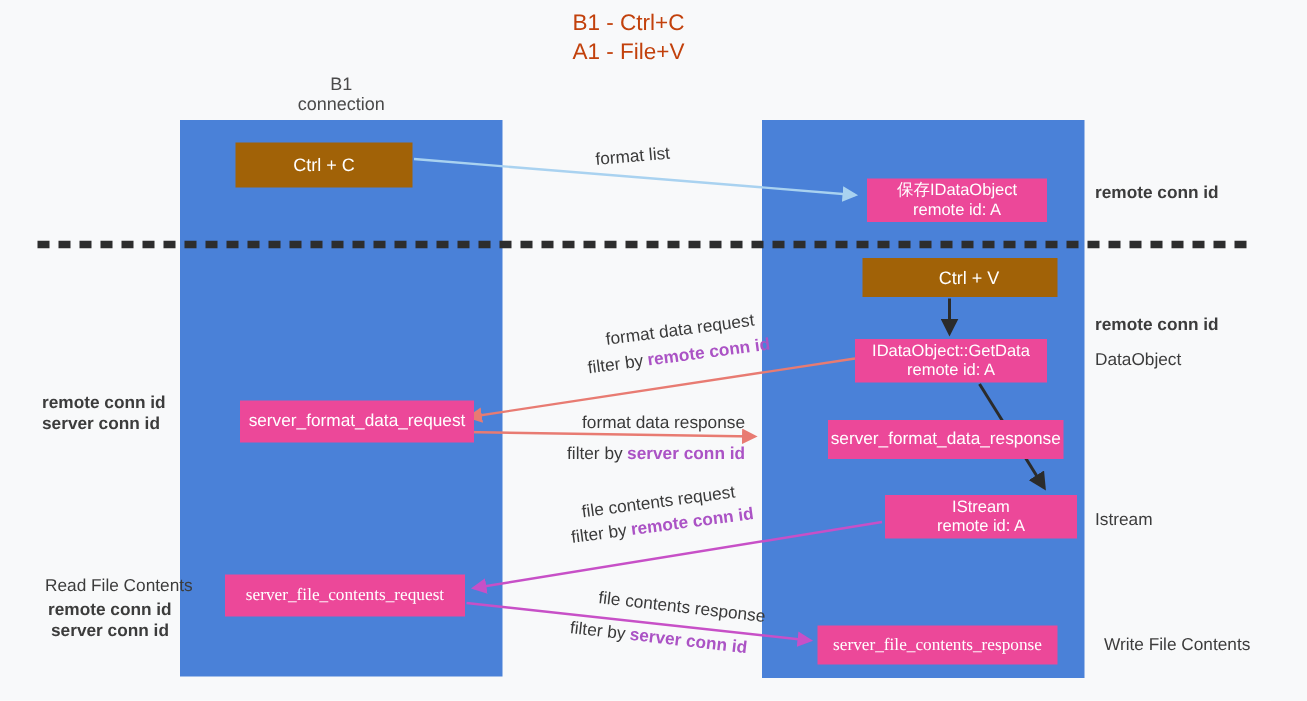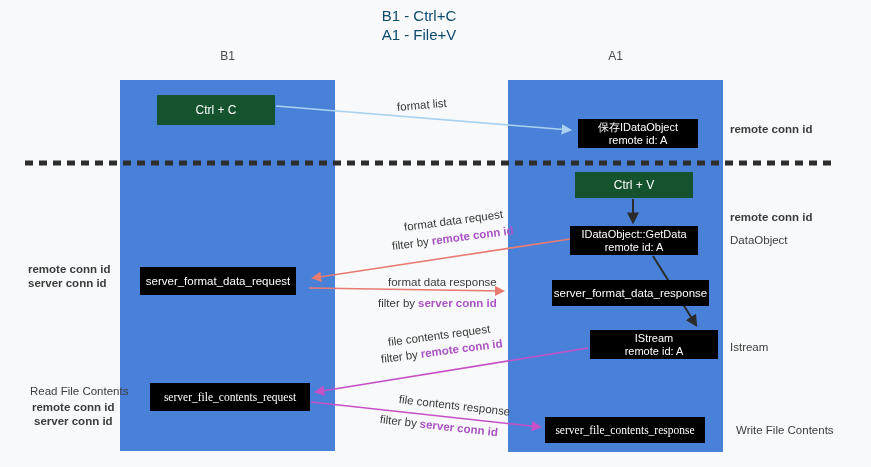--- a/index.html
+++ b/index.html
@@ -2,48 +2,48 @@
 <html><head>
 <meta charset="utf-8">
 <style>
   html,body{margin:0;padding:0;}
   #stage{
     position:relative;width:871px;height:467px;background:#f8f9fa;
     font-family:"Liberation Sans", sans-serif;overflow:hidden;
   }
   
   #title{position:absolute;left:0;top:6px;width:838px;text-align:center;
-    font-size:15px;line-height:19px;color:#0c4a6e;}
+    font-size:15px;line-height:19px;color:#c2410c;}
   
   .lane-hdr{position:absolute;width:215px;text-align:center;font-size:12px;
     line-height:13px;color:#4a4a4a;}
   #hdr-left{left:120px;top:50px;}
   #hdr-right{left:508px;top:50px;}
   
   .lane{position:absolute;width:215px;background:#4a81d8;z-index:1;}
   #lane-left{left:120px;top:80px;height:371px;}
   #lane-right{left:508px;top:80px;height:372px;}
   
   #wires{position:absolute;left:0;top:0;z-index:2;pointer-events:none;}
   .ln-blue{stroke:#a9d2f0;stroke-width:1.6;}
   .ln-black{stroke:#2b2b2b;stroke-width:2;}
   .ln-salmon{stroke:#e87b72;stroke-width:1.6;}
   .ln-magenta{stroke:#c750c7;stroke-width:1.6;}
   
   .node{position:absolute;z-index:3;display:flex;flex-direction:column;
     align-items:center;justify-content:center;color:#fff;text-align:center;}
-  .node.orange{background:#000000;}
-  .node.green{background:#14532d;}
+  .node.orange{background:#ec4899;}
+  .node.green{background:#a16207;}
   .node div{line-height:13px;}
   #box-ctrl-c{left:157px;top:95px;width:118px;height:30px;font-size:12px;}
-  #box-ctrl-v{left:575px;top:172px;width:118px;height:26px;font-size:12px;}
+  #box-ctrl-v{left:575px;top:172px;width:118px;height:26px;font-size:12px;padding-left:12px;}
   #box-save{left:578px;top:119px;width:120px;height:29px;font-size:11px;}
   #box-getdata{left:570px;top:226px;width:128px;height:29px;font-size:11px;}
   #box-istream{left:590px;top:330px;width:128px;height:29px;font-size:11px;}
-  #box-format-req{left:140px;top:267px;width:156px;height:28px;font-size:11.5px;}
+  #box-format-req{left:160px;top:267px;width:156px;height:28px;font-size:11.5px;}
   #box-format-resp{left:508px;top:280px;width:157px;height:26px;font-size:11.5px;margin-left:44px;}
   #box-file-req{left:150px;top:383px;width:160px;height:28px;font-size:11.5px;font-family:Liberation Serif, serif;}
   #box-file-resp{left:545px;top:417px;width:160px;height:26px;font-size:11.5px;font-family:Liberation Serif, serif;}
   
   .alabel{position:absolute;z-index:4;font-size:11.5px;color:#3a3a3a;
     white-space:nowrap;transform-origin:left center;}
   .hl-purple{color:#ab53c5;font-weight:bold;}
   .hl-green{color:#57b25e;font-weight:bold;}
   #lbl-format-list{left:397px;top:101px;transform:rotate(-5deg);}
   #lbl-fdr{left:404px;top:221px;transform:rotate(-7.5deg);}
@@ -73,23 +73,23 @@
 
 <div id="stage">
 
   <div id="title">
     <div>B1 - Ctrl+C</div>
     <div>A1 - File+V</div>
   </div>
 
   <div id="hdr-left" class="lane-hdr">
     <div>B1</div>
+    <div>connection</div>
   </div>
   <div id="hdr-right" class="lane-hdr">
-    <div>A1</div>
   </div>
 
   <div id="lane-left" class="lane"></div>
   <div id="lane-right" class="lane"></div>
 
   <svg id="wires" width="871" height="467">
     <defs>
       <marker id="ah-blue" viewBox="0 0 10 10" refX="8" refY="5" markerWidth="6.5" markerHeight="6.5" orient="auto">
           <path d="M0,0 L10,5 L0,10 z" fill="#a9d2f0"></path>
         </marker>

